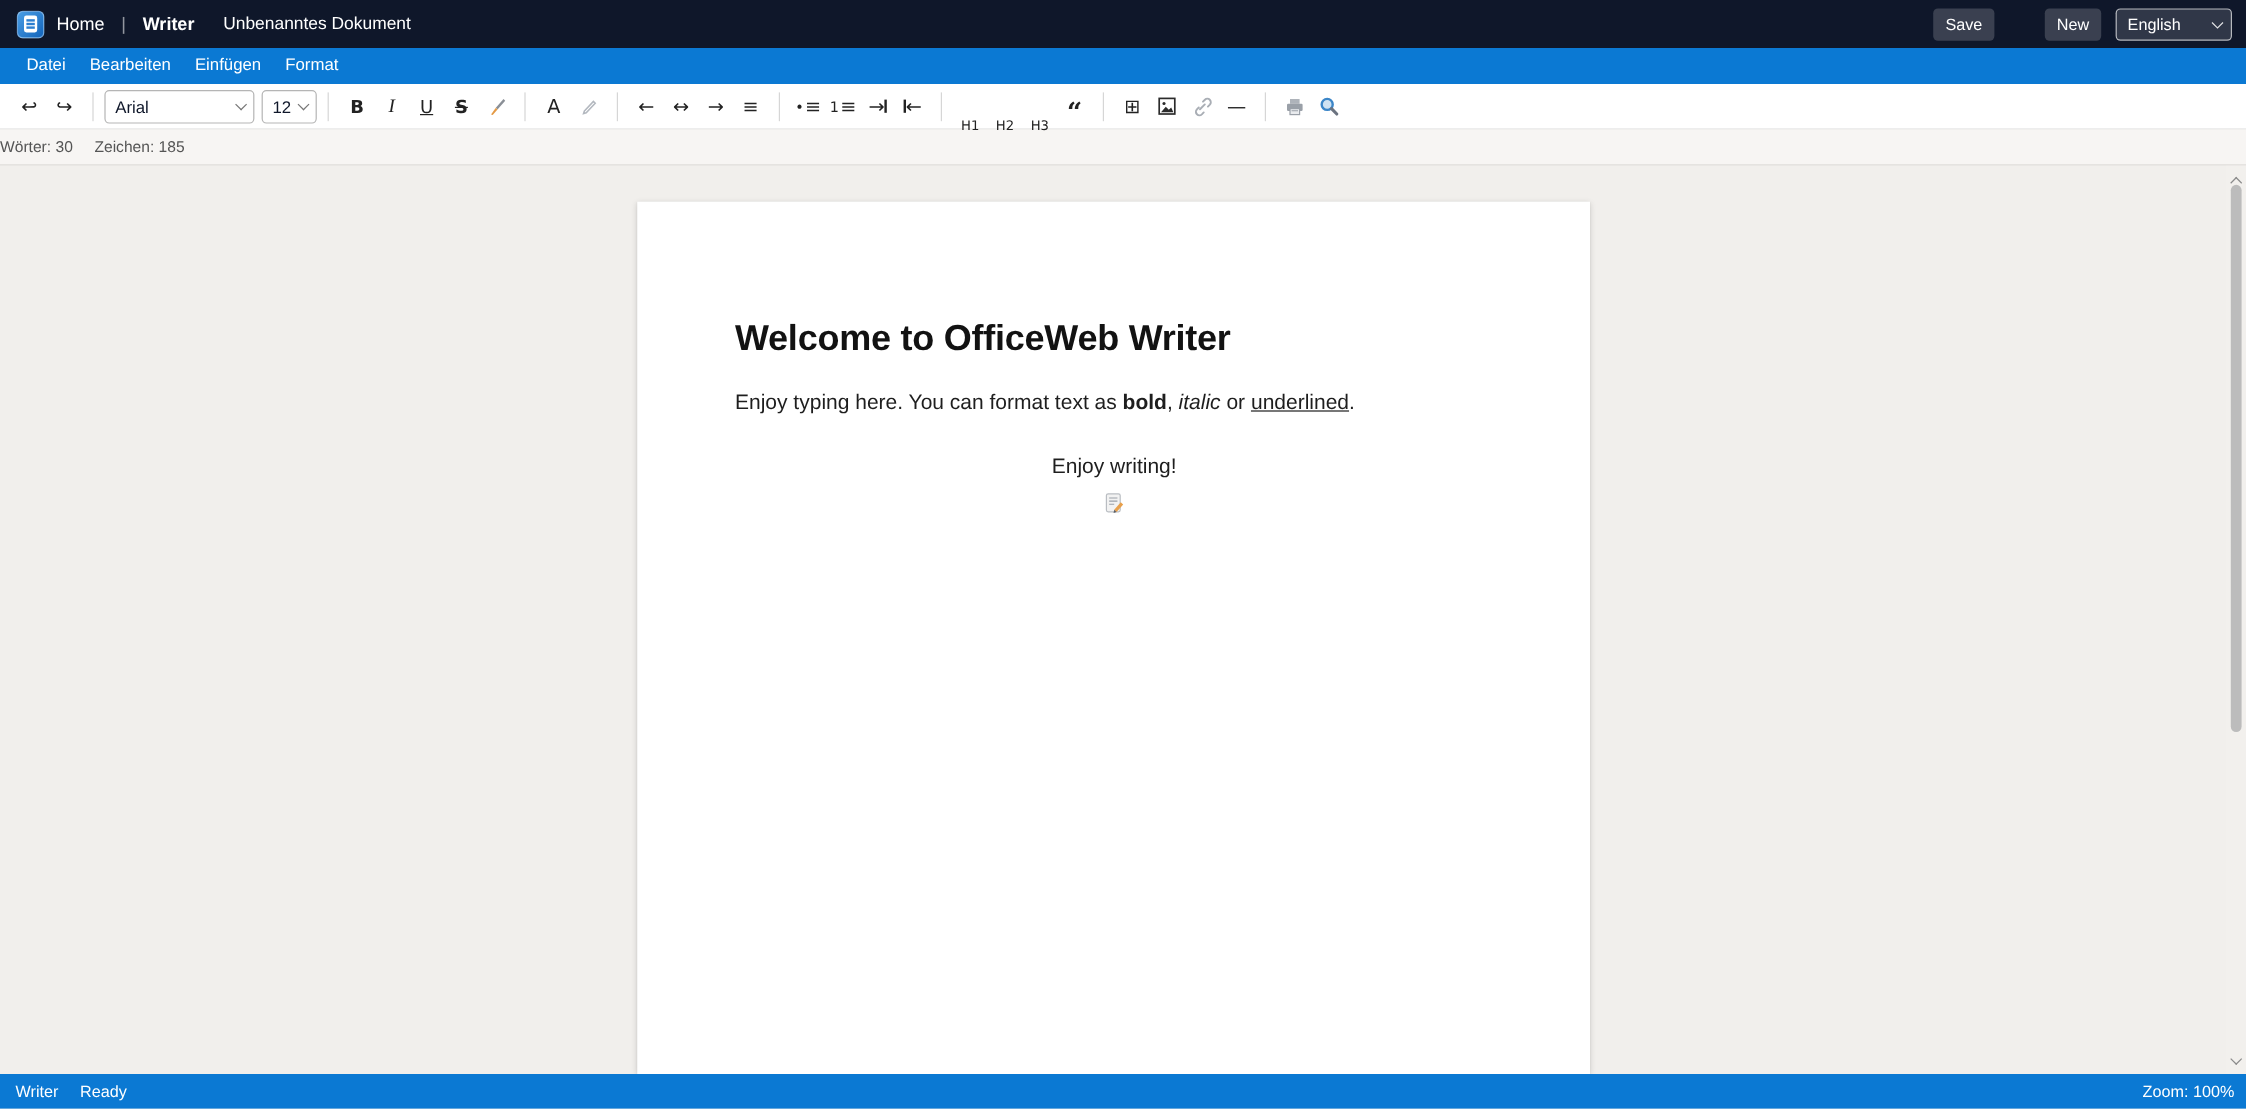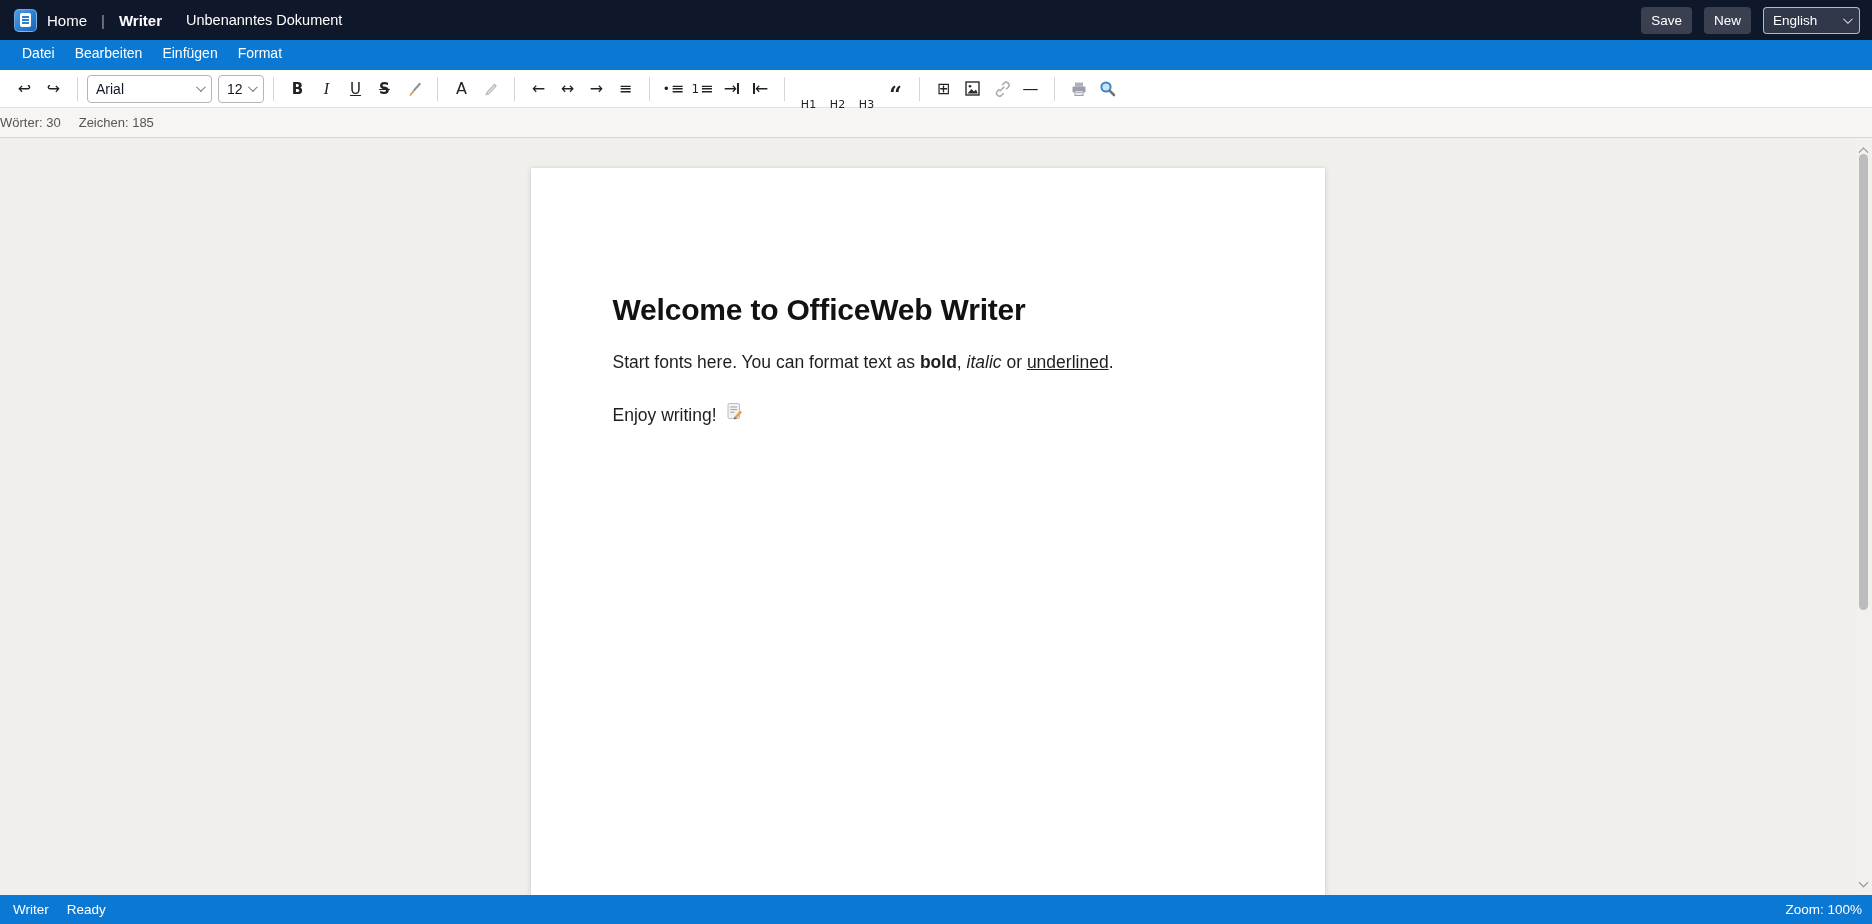--- a/index.html
+++ b/index.html
@@ -14,21 +14,21 @@
     display:flex; align-items:center; justify-content:center; }
   .logo .pg { width:11px; height:14px; background:#fff; border-radius:2px; position:relative; }
   .logo .pg::before { content:""; position:absolute; left:2px; top:3px; width:7px; height:1.5px;
     background:#2c7fd0; box-shadow:0 3px 0 #2c7fd0, 0 6px 0 #2c7fd0; }
   .hd-home { margin-left:10px; font-size:15px; }
   .hd-sep { margin:0 14px; color:rgba(255,255,255,.55); font-size:15px; }
   .hd-app { font-weight:bold; font-size:15px; }
   .hd-doc { margin-left:24px; font-size:14.5px; }
   .hd-right { margin-left:auto; display:flex; align-items:center; gap:12px; }
   .hd-btn { background:rgba(255,255,255,.18); border:none; color:#fff; font-size:13.5px;
-    padding:6px 10px; border-radius:4px; font-family:inherit; cursor:pointer; }
+    padding:6px 10px; border-radius:4px; font-family:inherit; cursor:pointer;margin-left:30px; }
   .hd-select { width:97px; height:27px; background:rgba(255,255,255,.14);
     border:1px solid rgba(255,255,255,.65); border-radius:4px; color:#fff; font-size:13.5px;
     display:flex; align-items:center; justify-content:space-between; padding:0 9px; cursor:pointer; }
   .chev { display:inline-block; width:7px; height:7px; border-right:1.6px solid currentColor;
     border-bottom:1.6px solid currentColor; transform:rotate(45deg) translateY(-2px); }
   .hd-select .chev { color:rgba(255,255,255,.85); }
 
   
   .menubar { height:30px; background:#0b79d3; display:flex; align-items:center;
     padding:0 0 4px 12px; color:#fff; }
@@ -61,26 +61,26 @@
     display:flex; align-items:center; gap:18px;
     font-size:13px; color:#555; }
 
   
   .docarea { position:relative; height:757px; background:#f1efec; overflow:hidden;
     padding-right:17px; }
   .page { width:794px; height:727px; margin:30px auto 0; background:#fff;
     box-shadow:0 1px 5px rgba(0,0,0,.16), 0 0 1px rgba(0,0,0,.08);
     padding:98px 80px 40px 82px; cursor:text; }
   .doc-h1 { font-size:30px; font-weight:bold; color:#121212; letter-spacing:-.2px;
-    margin-bottom:22px;margin-top:27px; }
+    margin-bottom:22px; }
   .doc-p { font-size:17.5px; color:#1e1e1e; line-height:27px; }
   .doc-p .seg-b { font-weight:bold; }
   .doc-p .seg-i { font-style:italic; }
   .doc-p .seg-u { text-decoration:underline; }
-  .doc-p3 { margin-top:26px; display:flex; align-items:flex-start; gap:8px; }
+  .doc-p3 { margin-top:26px; display:flex; align-items:center; gap:8px;flex-direction:column; }
 
   
   .vscroll { position:absolute; top:0; right:0; bottom:0; width:17px; background:#f2f0ed; }
   .sb-chev { position:absolute; left:4.5px; width:8px; height:8px; color:#8a8a8a; }
   .sb-chev span { display:block; width:7px; height:7px; border-right:1.7px solid currentColor;
     border-bottom:1.7px solid currentColor; }
   .sb-up { top:8px; } .sb-up span { transform:rotate(-135deg) translate(-2px,-2px); }
   .sb-down { bottom:8px; } .sb-down span { transform:rotate(45deg); }
   .sb-thumb { position:absolute; left:4px; top:16px; width:9px; height:456px;
     background:#bcbcbc; border-radius:5px; }
@@ -223,21 +223,21 @@
 
 <div class="statsbar">
   <span>Wörter: 30</span>
   <span>Zeichen: 185</span>
 </div>
 
 <div class="docarea">
   <div class="page">
     <div class="doc-h1">Welcome to OfficeWeb Writer</div>
     <div class="doc-p">
-      <span>Start fonts here. You can format text as </span><span class="seg-b">bold</span><span>, </span><span class="seg-i">italic</span><span> or </span><span class="seg-u">underlined</span><span>.</span>
+      <span>Enjoy typing here. You can format text as </span><span class="seg-b">bold</span><span>, </span><span class="seg-i">italic</span><span> or </span><span class="seg-u">underlined</span><span>.</span>
     </div>
     <div class="doc-p doc-p3">
       <span>Enjoy writing!</span>
       <span>
         <svg width="19" height="19" viewBox="0 0 19 19">
           <rect x="3" y="1.5" width="11.5" height="15" rx="1.5" fill="#f2f2f2" stroke="#b9bdc2" stroke-width="1"></rect>
           <g stroke="#9aa0a8" stroke-width="1">
             <line x1="5.3" y1="5" x2="12.2" y2="5"></line>
             <line x1="5.3" y1="7.6" x2="12.2" y2="7.6"></line>
             <line x1="5.3" y1="10.2" x2="9.5" y2="10.2"></line>

